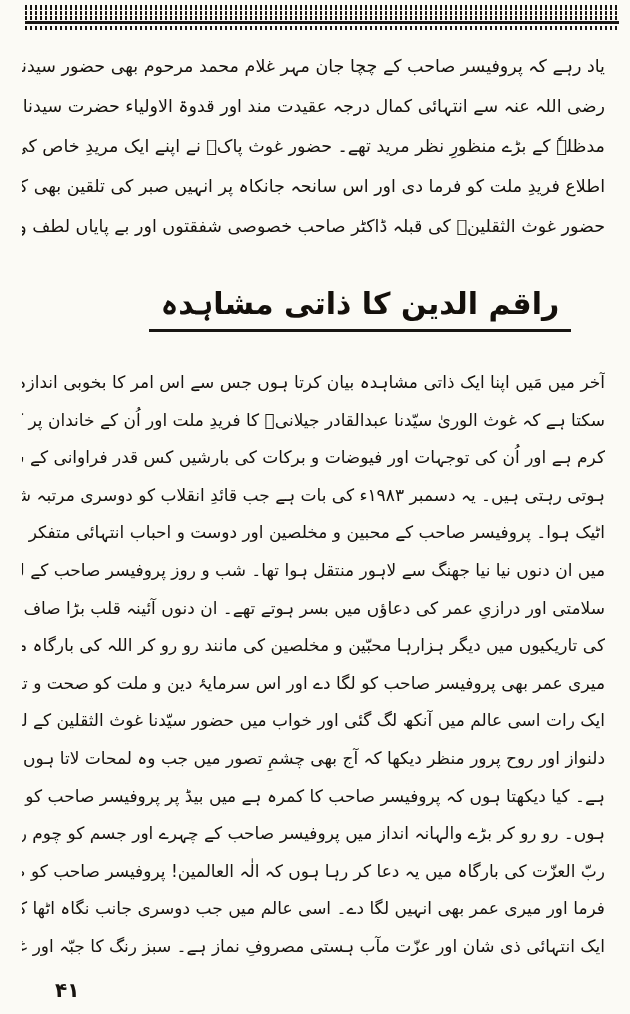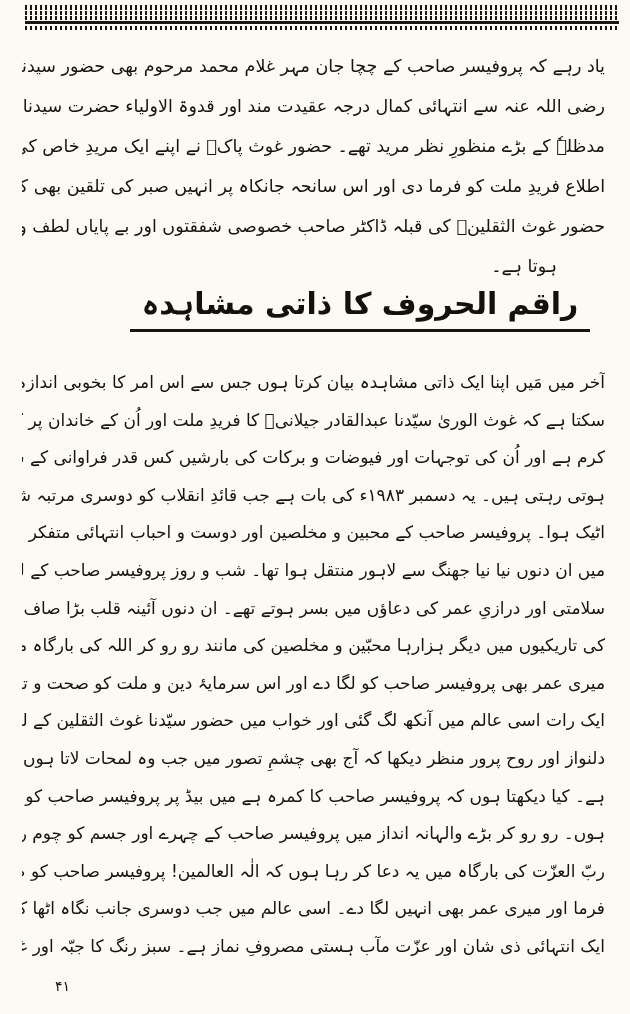--- a/index.html
+++ b/index.html
@@ -97,22 +97,22 @@
     right: 72px;
     direction: rtl;
     font-size: 21px;
     font-weight: bold;
     color: #17130e;
   }
   .page-number {
     position: absolute;
     top: 978px;
     left: 55px;
-    font-size: 14px;
-    font-weight: normal;
+    font-size: 20px;
+    font-weight: bold;
     direction: rtl;
     color: #17130e;
     text-align: right;
   }
 </style>
 </head>
 <body>
 
 <div class="page" lang="ur">
 
@@ -121,25 +121,24 @@
     <div class="solid-bar"></div>
     <div class="tick-band small"></div>
   </div>
 
   <div class="para" id="para1">
     <div class="line">یاد رہے کہ پروفیسر صاحب کے چچا جان مہر غلام محمد مرحوم بھی حضور سیدنا غوث الاعظم جیلانی</div>
     <div class="line">رضی اللہ عنہ سے انتہائی کمال درجہ عقیدت مند اور قدوۃ الاولیاء حضرت سیدنا طاہر علاؤ الدین الگیلانی</div>
     <div class="line">مدظلہٗ کے بڑے منظورِ نظر مرید تھے۔ حضور غوث پاکؓ نے اپنے ایک مریدِ خاص کی وفات کی پیشگی</div>
     <div class="line">اطلاع فریدِ ملت کو فرما دی اور اس سانحہ جانکاہ پر انہیں صبر کی تلقین بھی کر دی۔ اس واقعہ سے</div>
     <div class="line">حضور غوث الثقلینؓ کی قبلہ ڈاکٹر صاحب خصوصی شفقتوں اور بے پایاں لطف و کرم کا بخوبی اندازہ</div>
-    <div class="line end-short">ہوتا ہے۔</div>
   </div>
 
   <div class="heading-wrap">
-    <span class="heading">راقم الحروف کا ذاتی مشاہدہ</span>
+    <span class="heading">راقم الدین کا ذاتی مشاہدہ</span>
   </div>
 
   <div class="para" id="para2">
     <div class="line">آخر میں مَیں اپنا ایک ذاتی مشاہدہ بیان کرتا ہوں جس سے اس امر کا بخوبی اندازہ لگایا جا</div>
     <div class="line">سکتا ہے کہ غوث الوریٰ سیّدنا عبدالقادر جیلانیؓ کا فریدِ ملت اور اُن کے خاندان پر کس قدر لطف و</div>
     <div class="line">کرم ہے اور اُن کی توجہات اور فیوضات و برکات کی بارشیں کس قدر فراوانی کے ساتھ قائدِ انقلاب پر</div>
     <div class="line">ہوتی رہتی ہیں۔ یہ دسمبر ۱۹۸۳ء کی بات ہے جب قائدِ انقلاب کو دوسری مرتبہ شدید قسم کا ہارٹ</div>
     <div class="line">اٹیک ہوا۔ پروفیسر صاحب کے محبین و مخلصین اور دوست و احباب انتہائی متفکر اور پریشان تھے</div>
     <div class="line">میں ان دنوں نیا نیا جھنگ سے لاہور منتقل ہوا تھا۔ شب و روز پروفیسر صاحب کے لئے صحت و</div>
     <div class="line">سلامتی اور درازیِ عمر کی دعاؤں میں بسر ہوتے تھے۔ ان دنوں آئینہ قلب بڑا صاف تھا اور رات</div>

